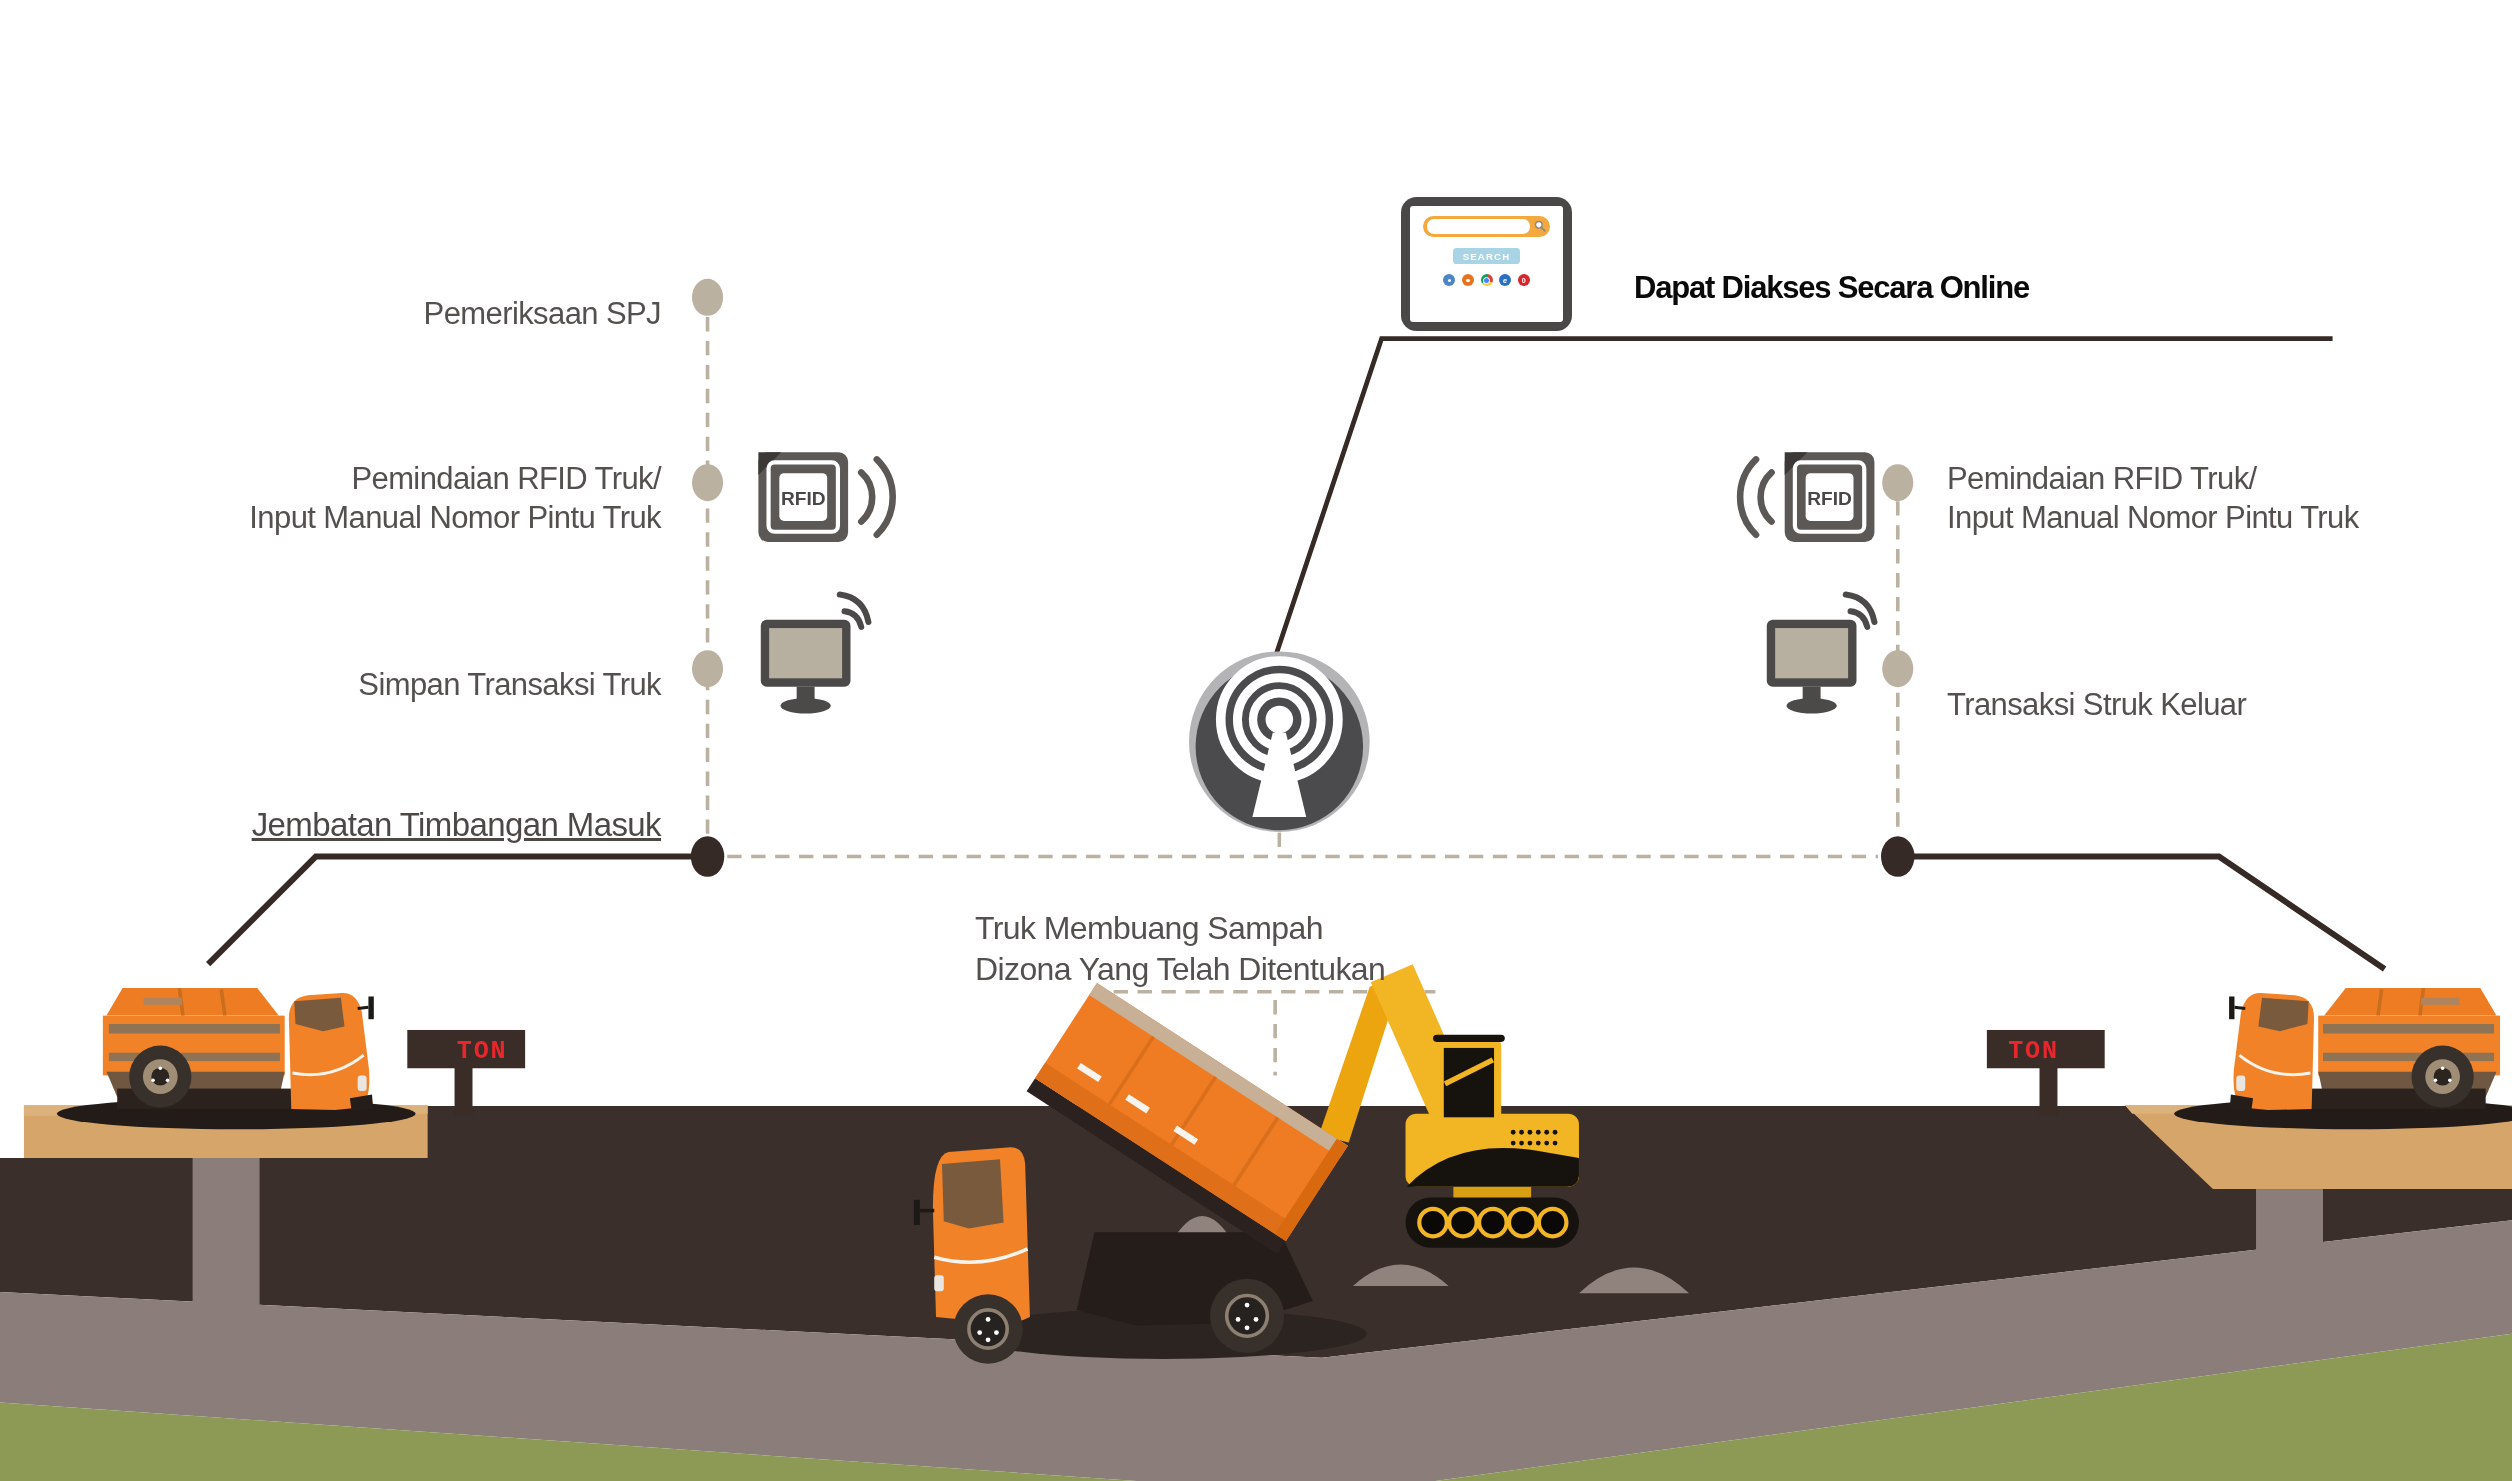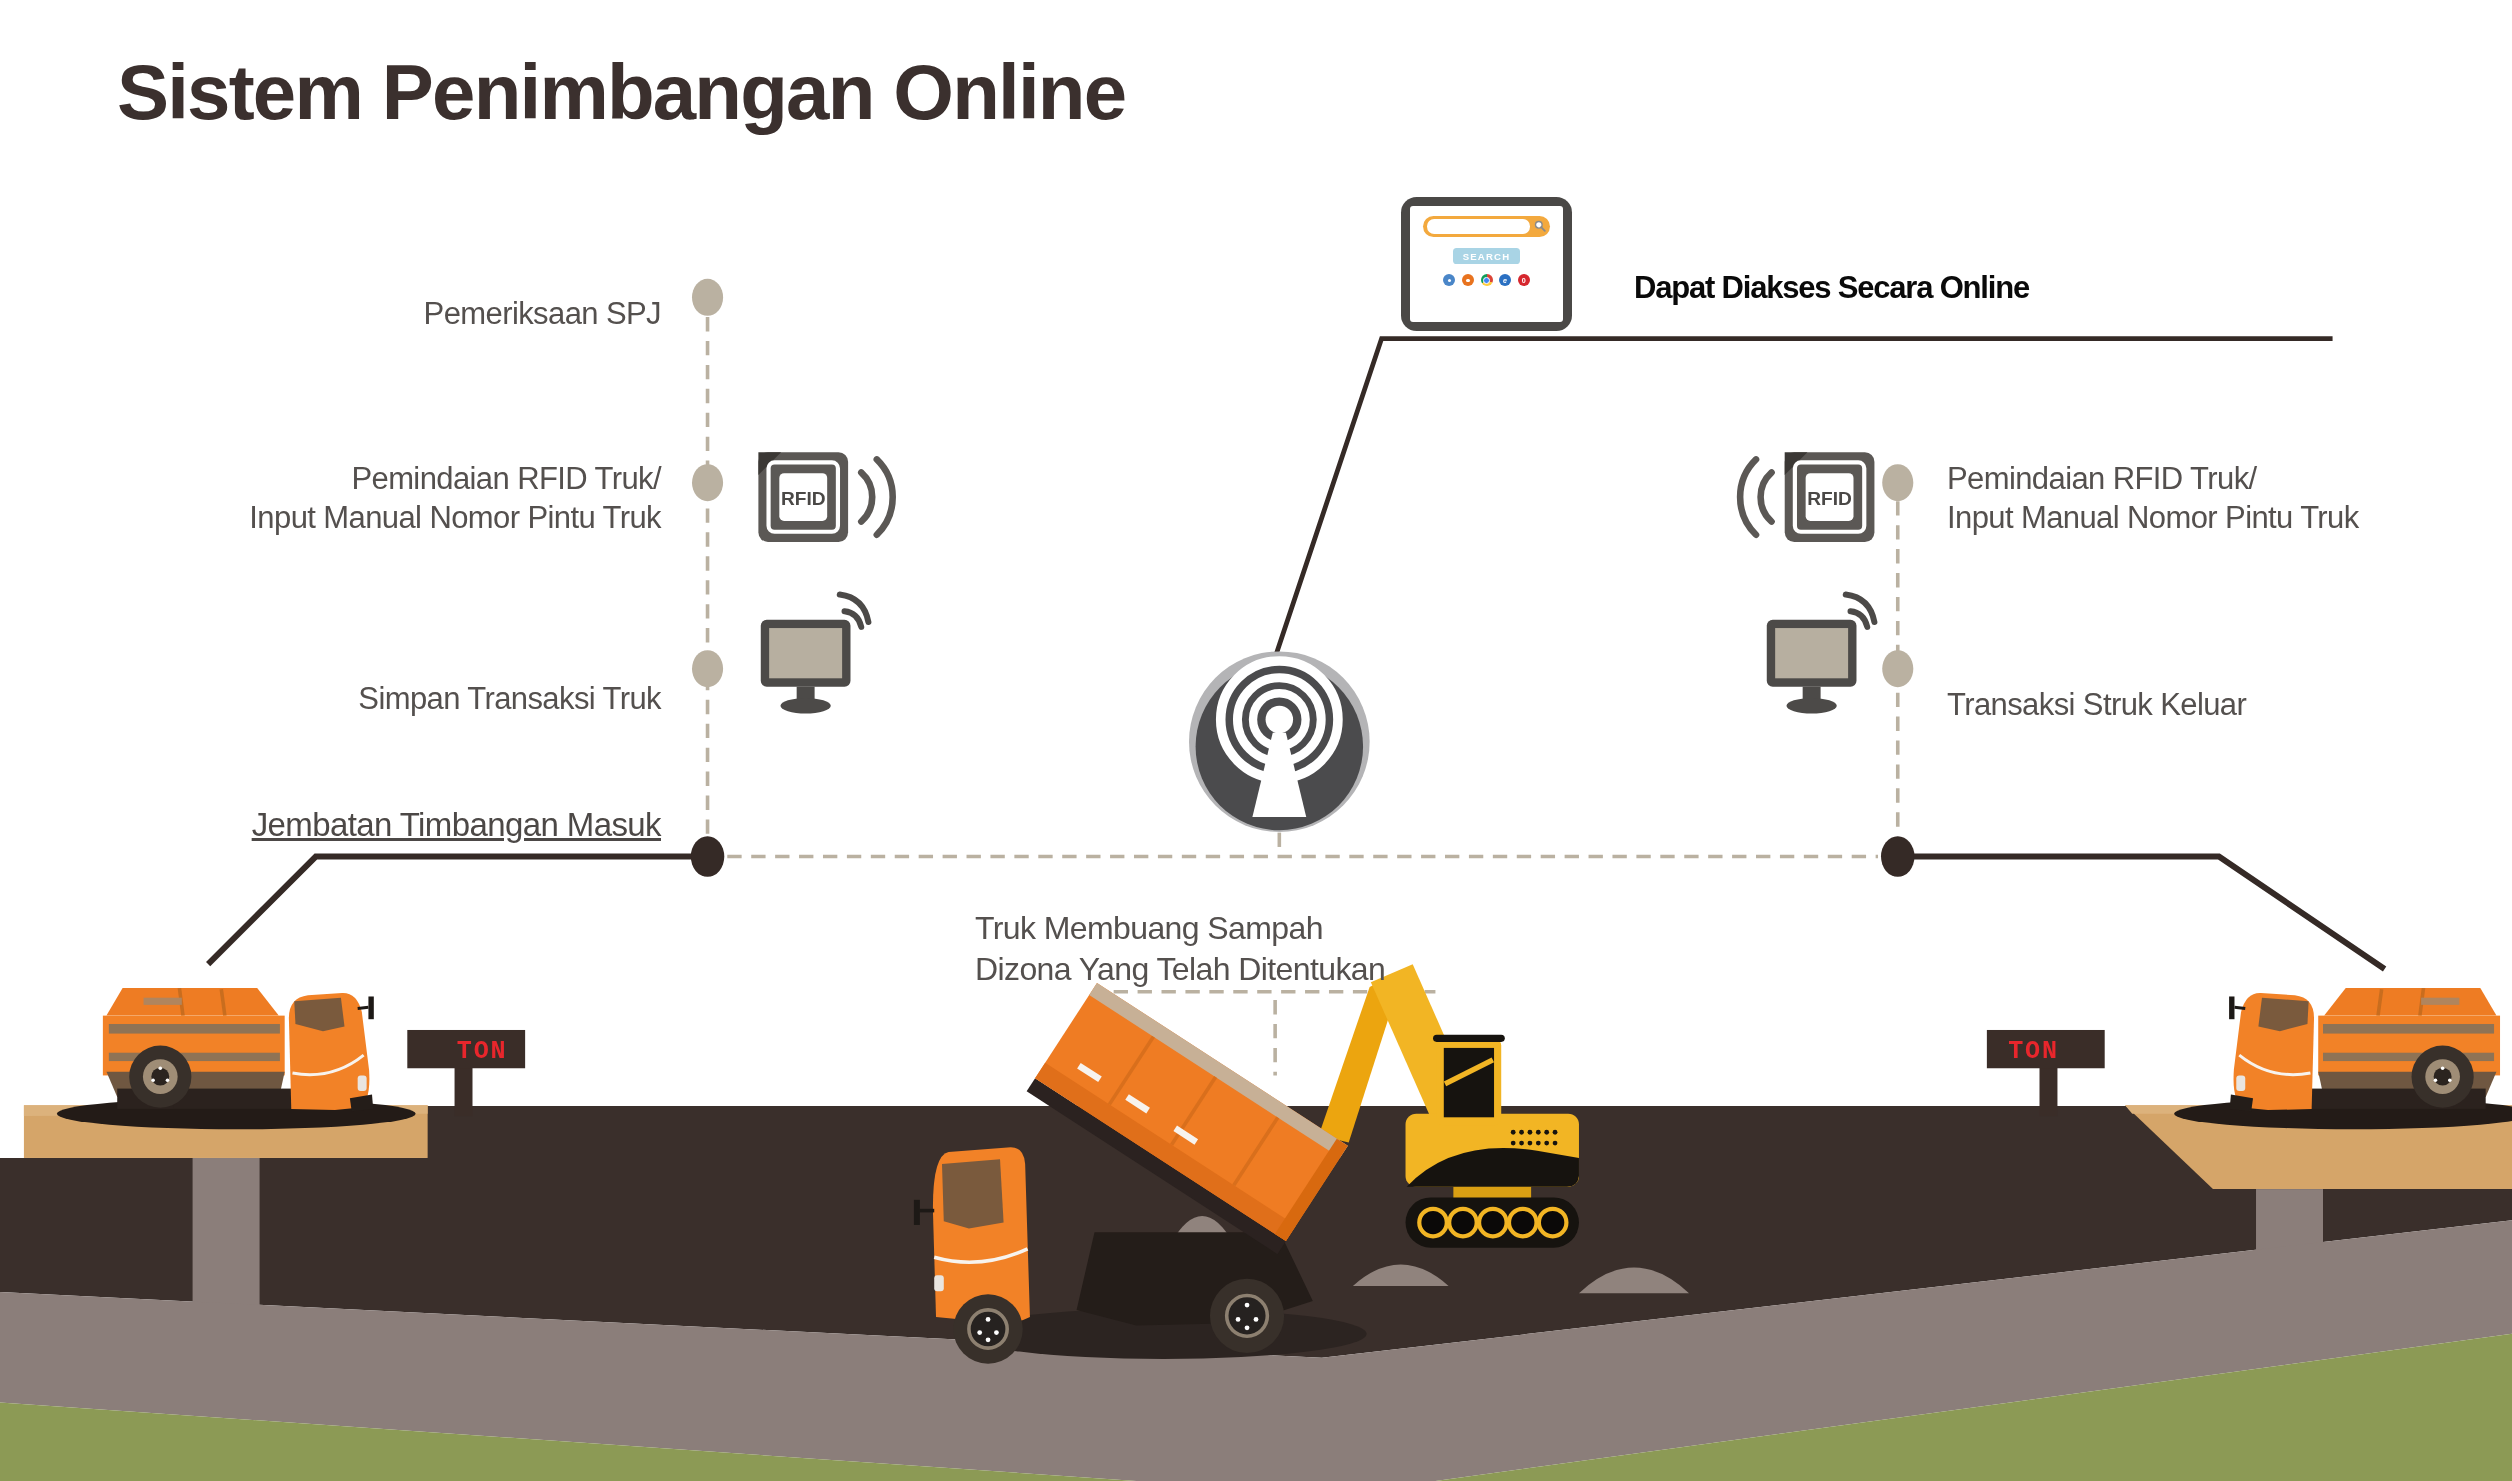--- a/index.html
+++ b/index.html
@@ -282,32 +282,31 @@
           </span>
       <span class="bicon b-chrome">
             <i></i>
           </span>
       <span class="bicon b-ie">e</span>
       <span class="bicon b-opera">0</span>
     </div>
   </div>
 </div>
 
-<div class="title">Sistem Penimbangan Online</div>
 
 <div class="online-label">Dapat Diakses Secara Online</div>
 
 <div class="lbl left-col" style="top:294px;">Pemeriksaan SPJ</div>
 
 <div class="lbl left-col" style="top:459px;">
   <div>Pemindaian RFID Truk/</div>
   <div>Input Manual Nomor Pintu Truk</div>
 </div>
 
-<div class="lbl left-col" style="top:679px;text-align:center;">Simpan Transaksi Truk</div>
+<div class="lbl left-col" style="top:665px;text-align:center;">Simpan Transaksi Truk</div>
 
 <div class="lbl left-col bridge" style="top:805px;">Jembatan Timbangan Masuk</div>
 
 <div class="lbl right-col" style="top:459px;">
   <div>Pemindaian RFID Truk/</div>
   <div>Input Manual Nomor Pintu Truk</div>
 </div>
 
 <div class="lbl right-col" style="top:685px;">Transaksi Struk Keluar</div>
 

